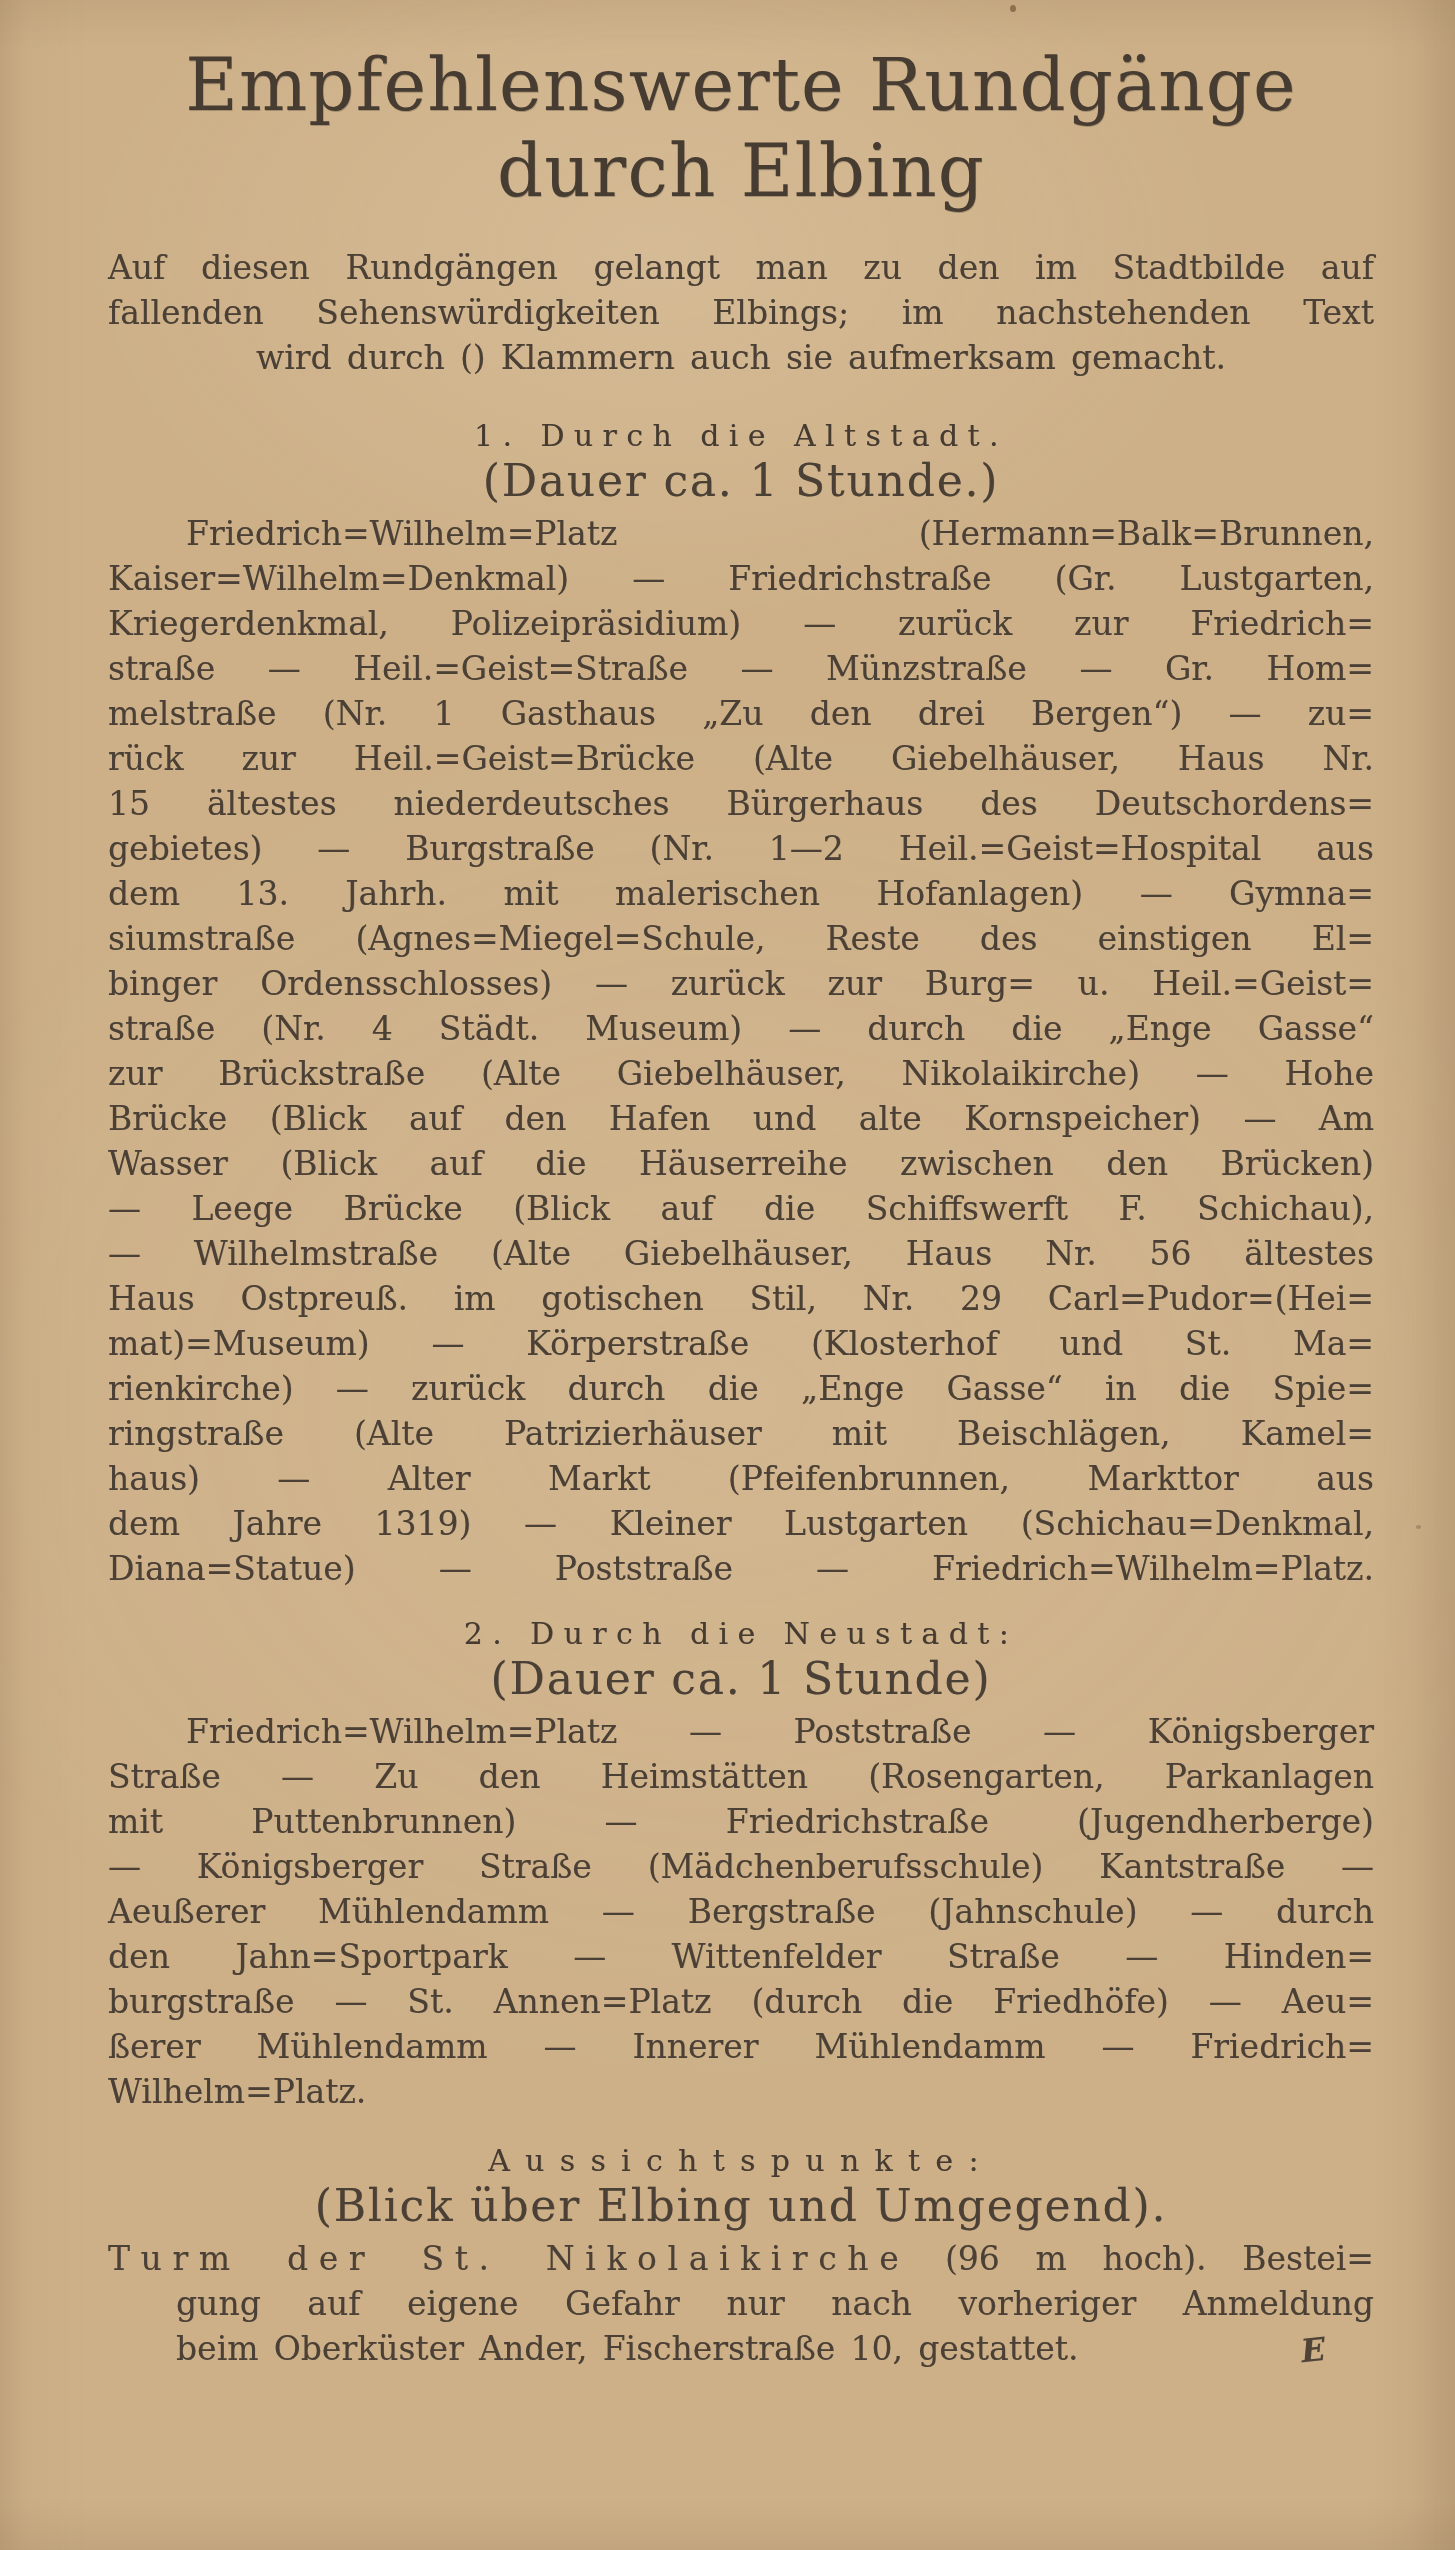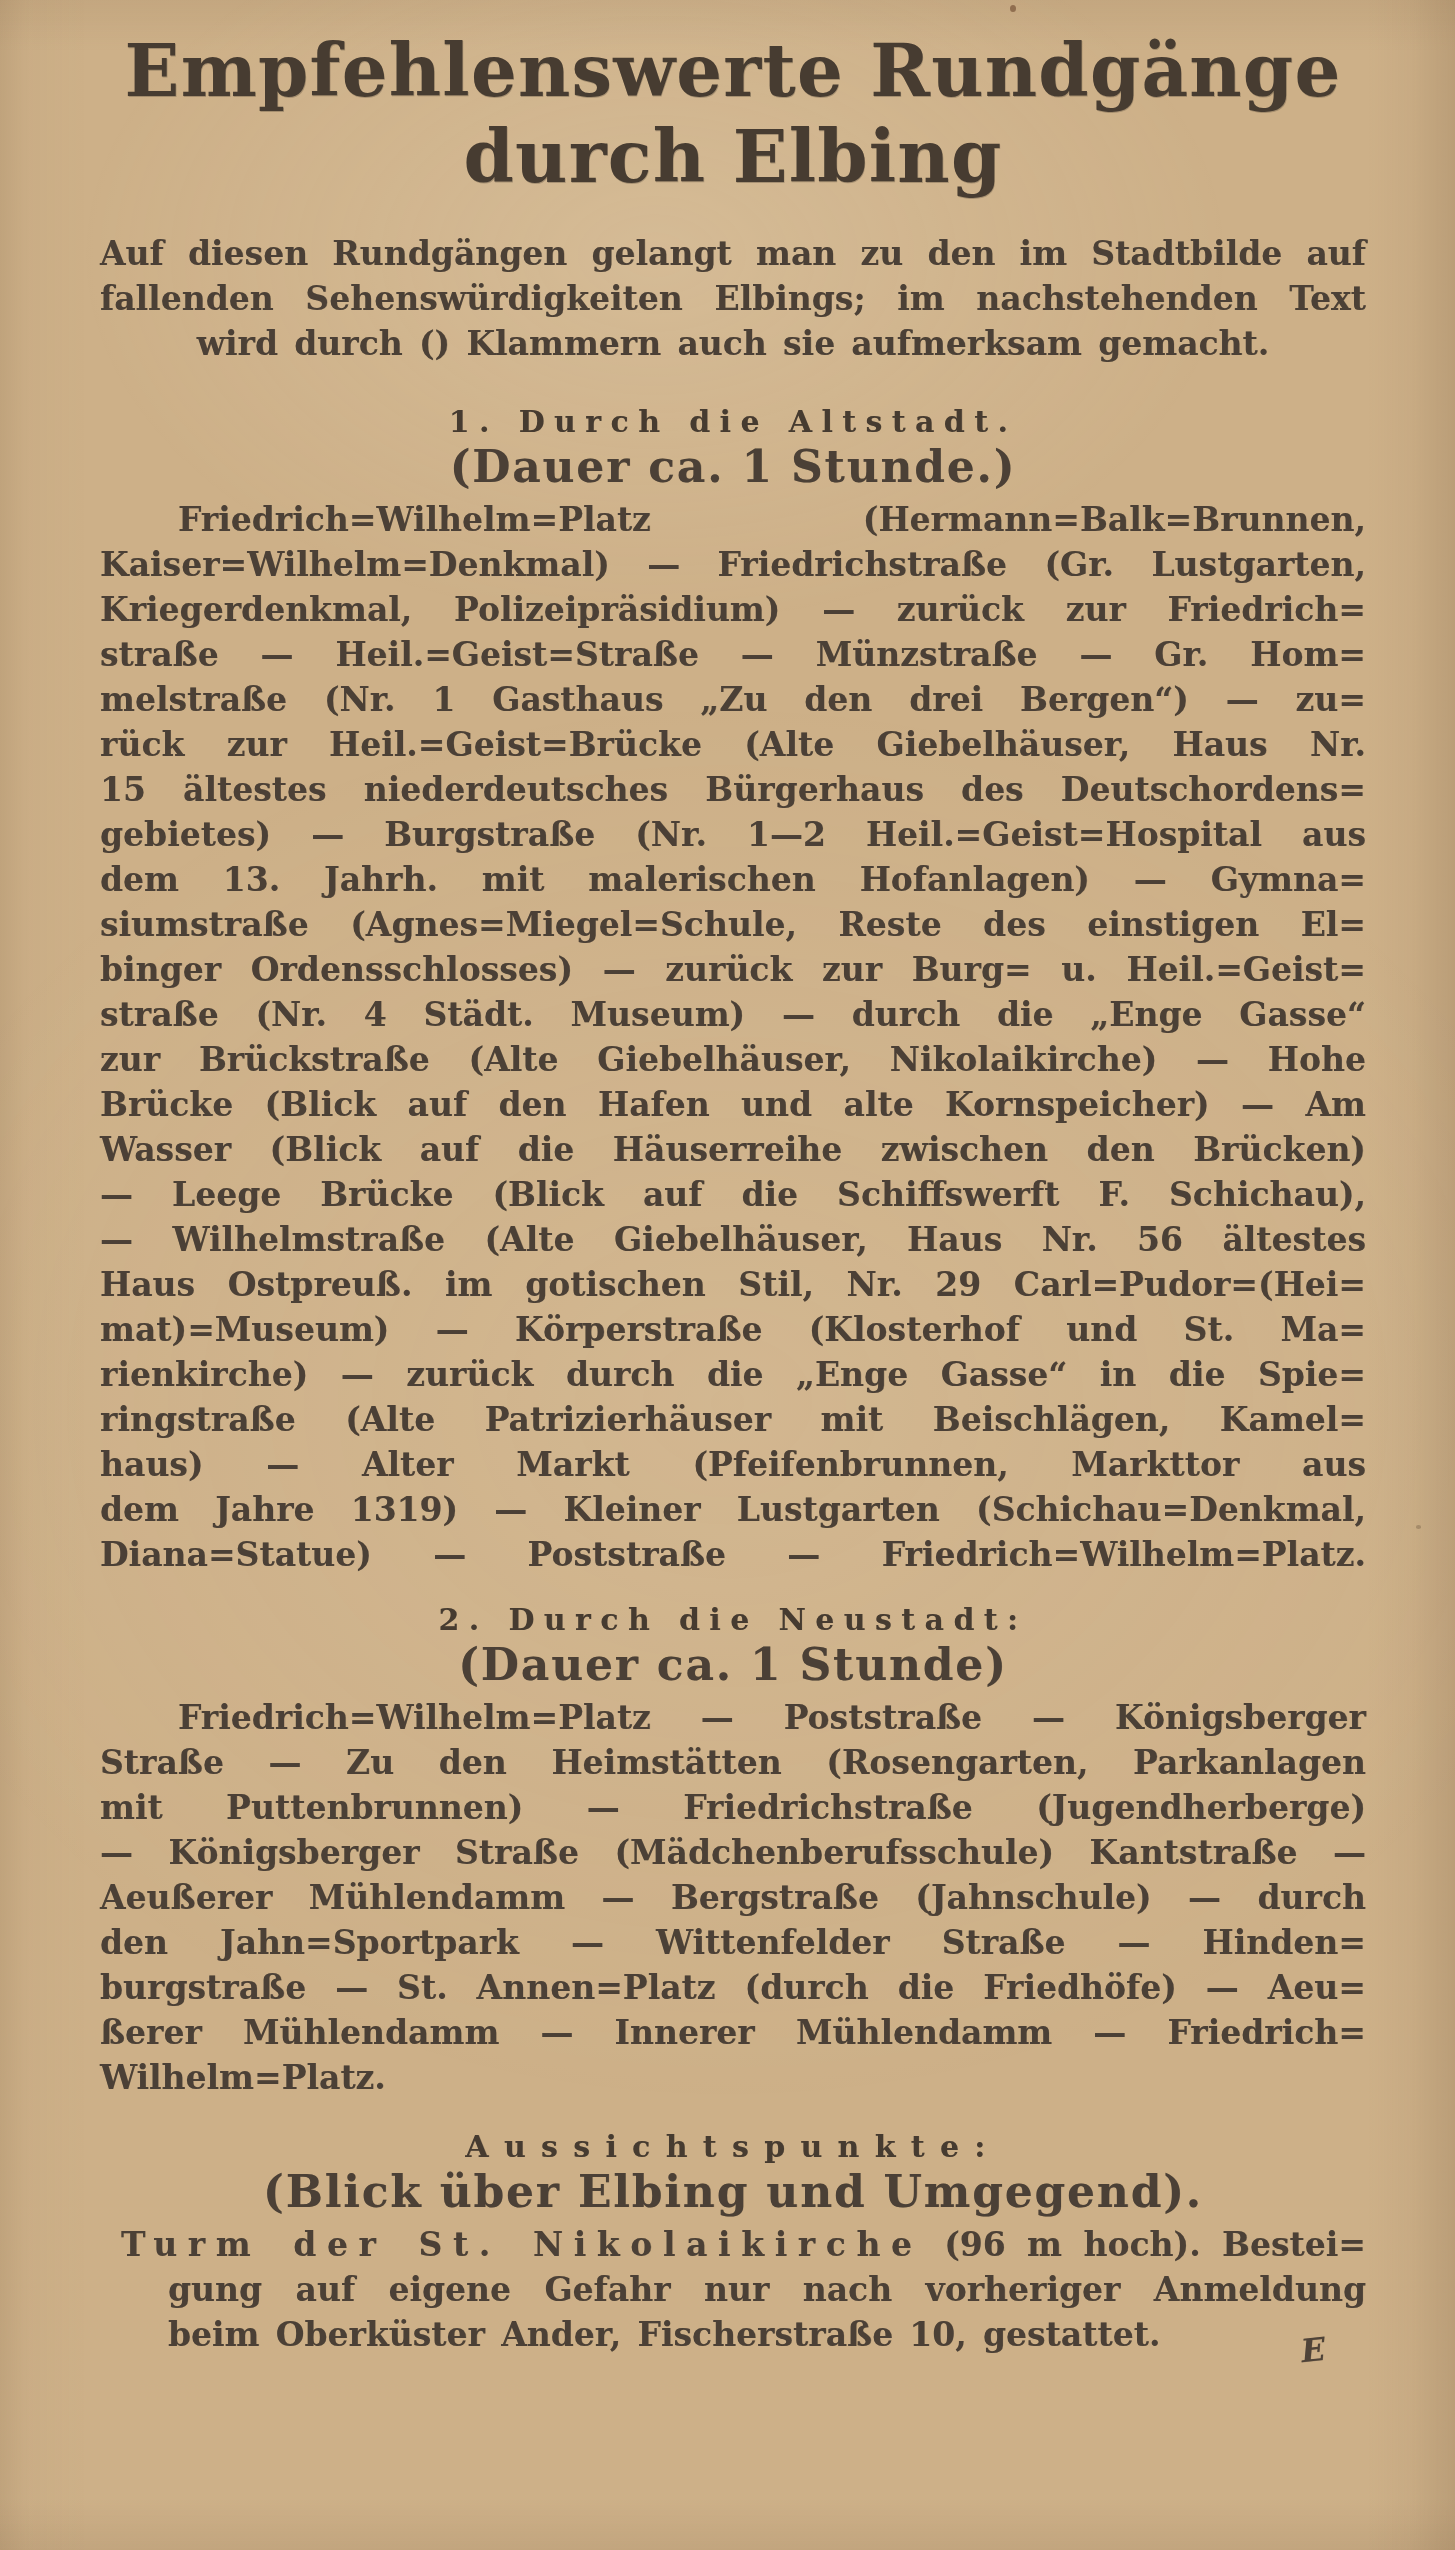--- a/index.html
+++ b/index.html
@@ -15,25 +15,25 @@
       radial-gradient(822px 529px at 45% 10%, rgba(255,243,219,0.16), transparent 70%),
       radial-gradient(1175px 940px at 50% 55%, rgba(255,240,214,0.10), transparent 75%),
       linear-gradient(90deg, rgba(112,84,54,0.14) 0%, rgba(112,84,54,0.03) 2%, rgba(0,0,0,0) 6%, rgba(0,0,0,0) 94%, rgba(112,84,54,0.06) 97%, rgba(112,84,54,0.20) 100%),
       linear-gradient(180deg, rgba(112,84,54,0.10) 0%, rgba(0,0,0,0) 2%, rgba(0,0,0,0) 98%, rgba(112,84,54,0.12) 100%),
       #cdb088;
     font-family: "DejaVu Serif", "Liberation Serif", serif;
     color: #4b4036;
   }
   .sheet {
     position: absolute;
-    left: 100px;
+    left: 108px;
     top: 0;
     width: 1266px;
-    padding-top: 28px;
-    font-weight: 700;
+    padding-top: 42px;
+    font-weight: 400;
   }
   .title-block { text-align: center; margin-bottom: 31px; }
   .title-line {
     font-size: 72px;
     line-height: 86px;
     letter-spacing: 1.2px;
     color: #473c31;
     text-shadow: 0.6px 0.6px 0 rgba(70,58,45,0.30);
     white-space: nowrap;
   }
@@ -68,21 +68,21 @@
     font-size: 44px;
     line-height: 45px;
     text-align: center;
     letter-spacing: 1.8px;
     margin-bottom: 8.2px;
     text-shadow: 0.3px 0.3px 0 rgba(70,58,45,0.32);
   }
   .para { margin: 0; }
   .sect2 { margin-top: 20px; }
   .sect3 { margin-top: 23.5px; }
-  .tower { letter-spacing: 10.6px; margin-left: 21px; }
+  .tower { letter-spacing: 10.6px; }
   .emark {
     position: absolute;
     left: 1301px;
     top: 2331px;
     font-size: 32px;
     font-style: italic;
     font-weight: 700;
     color: #4f4338;
     transform: rotate(-6deg);
     text-shadow: 0.3px 0.3px 0 rgba(70,58,45,0.4);

